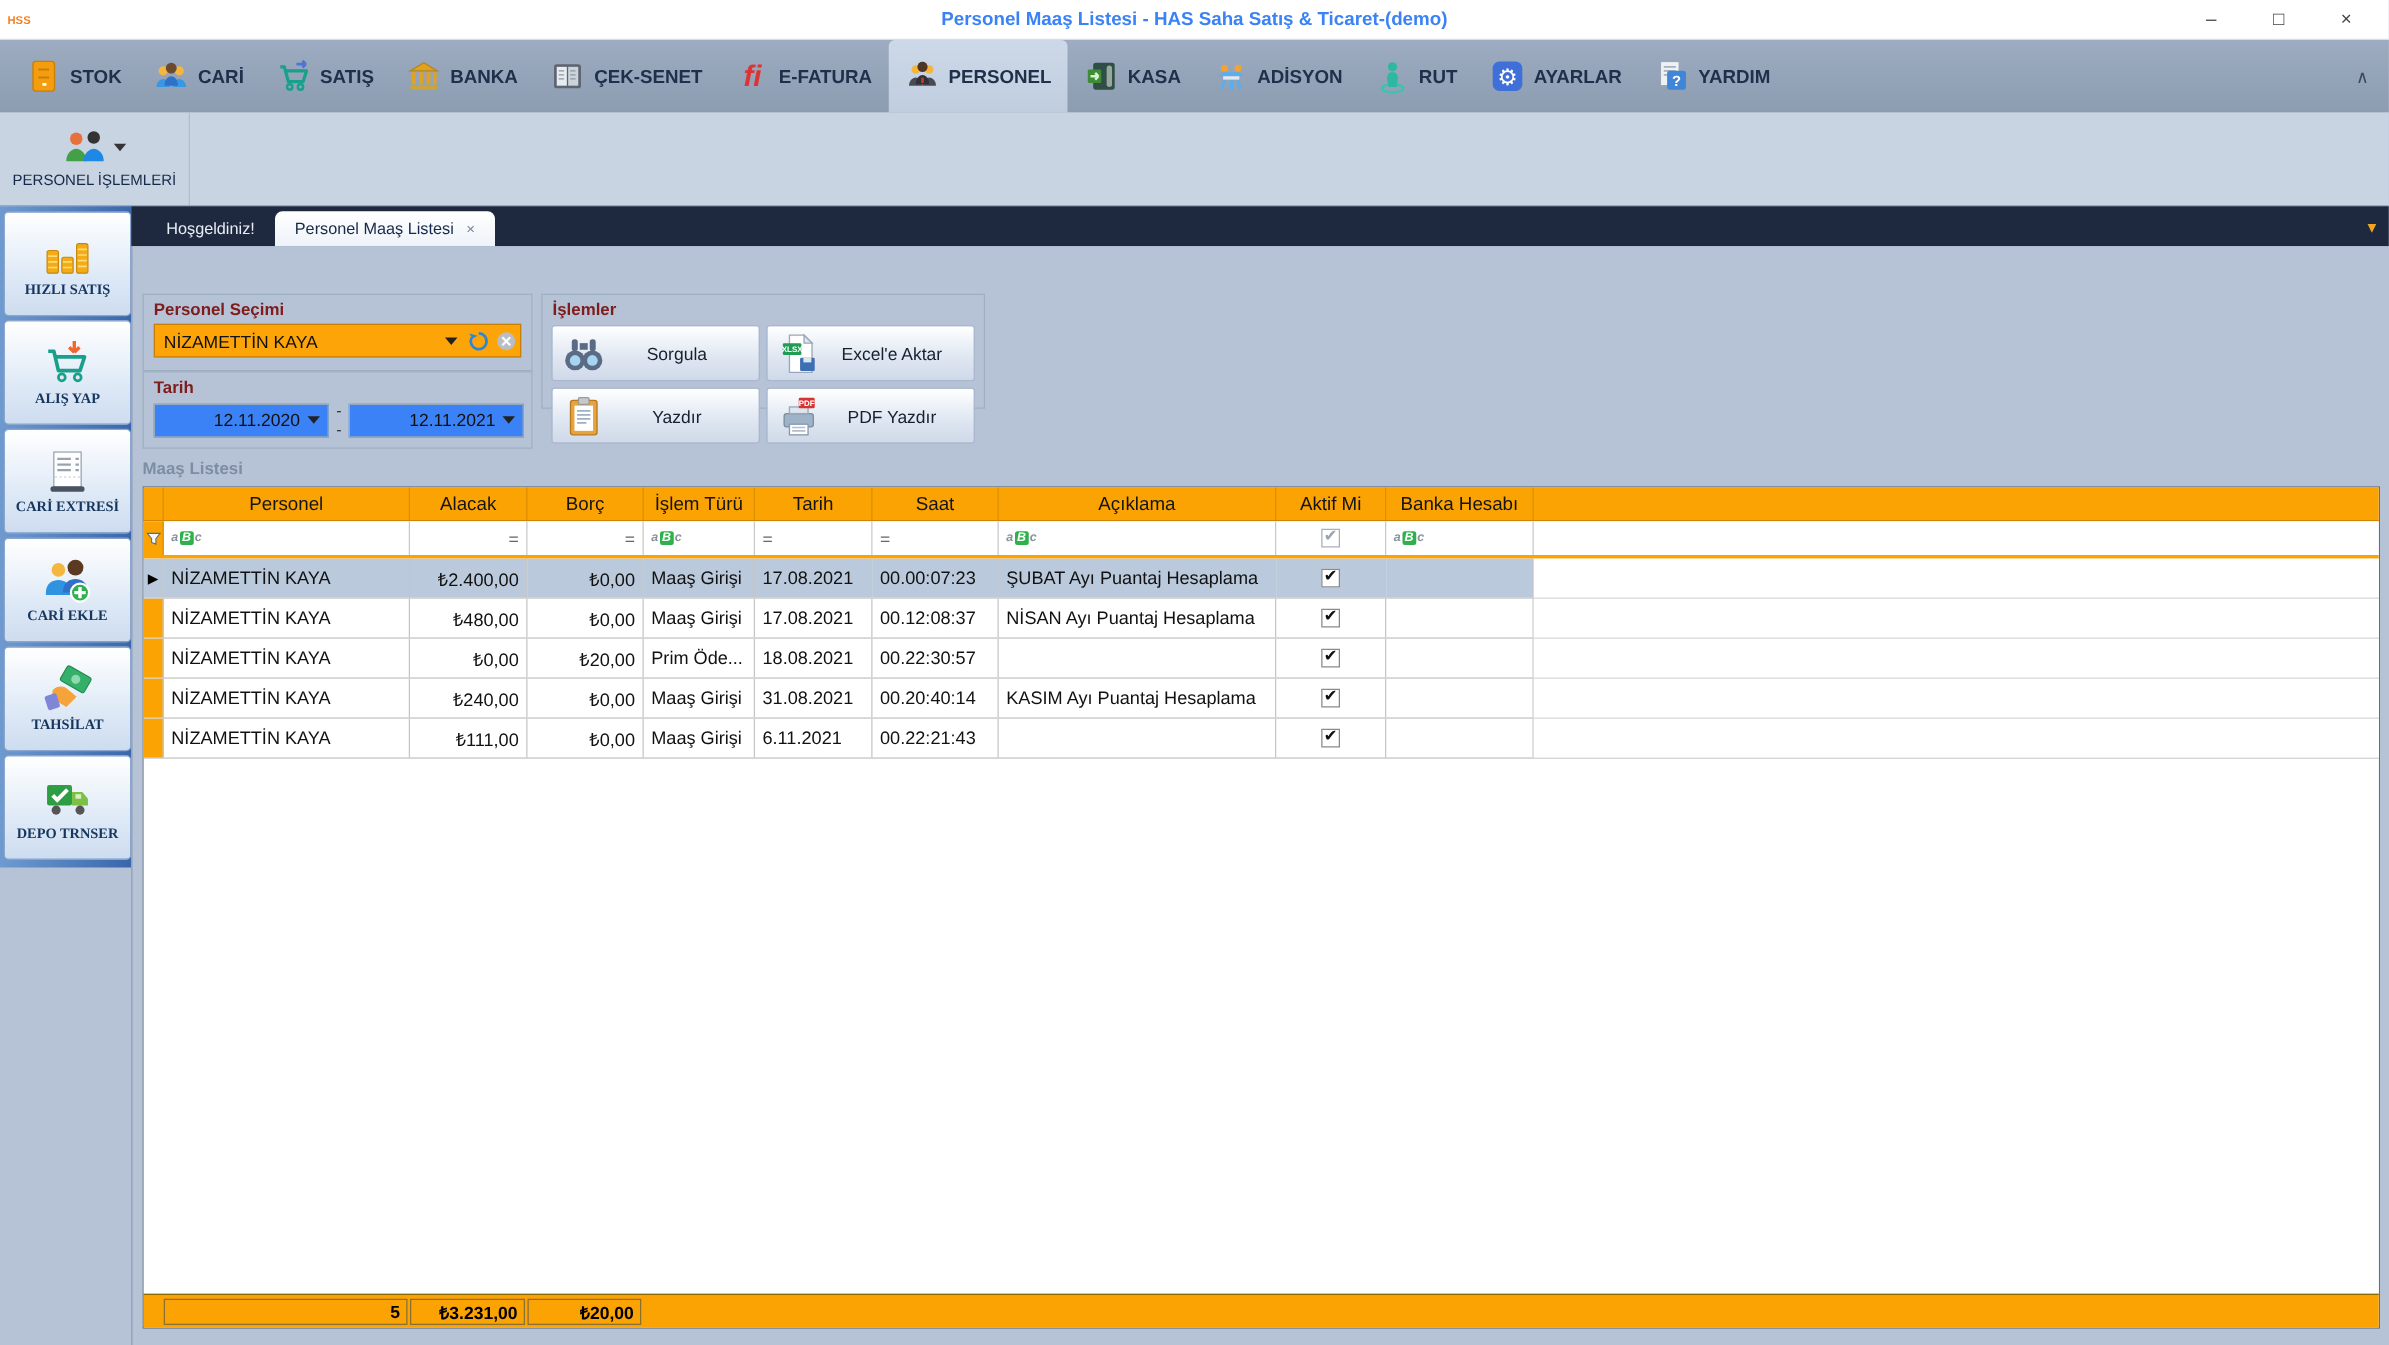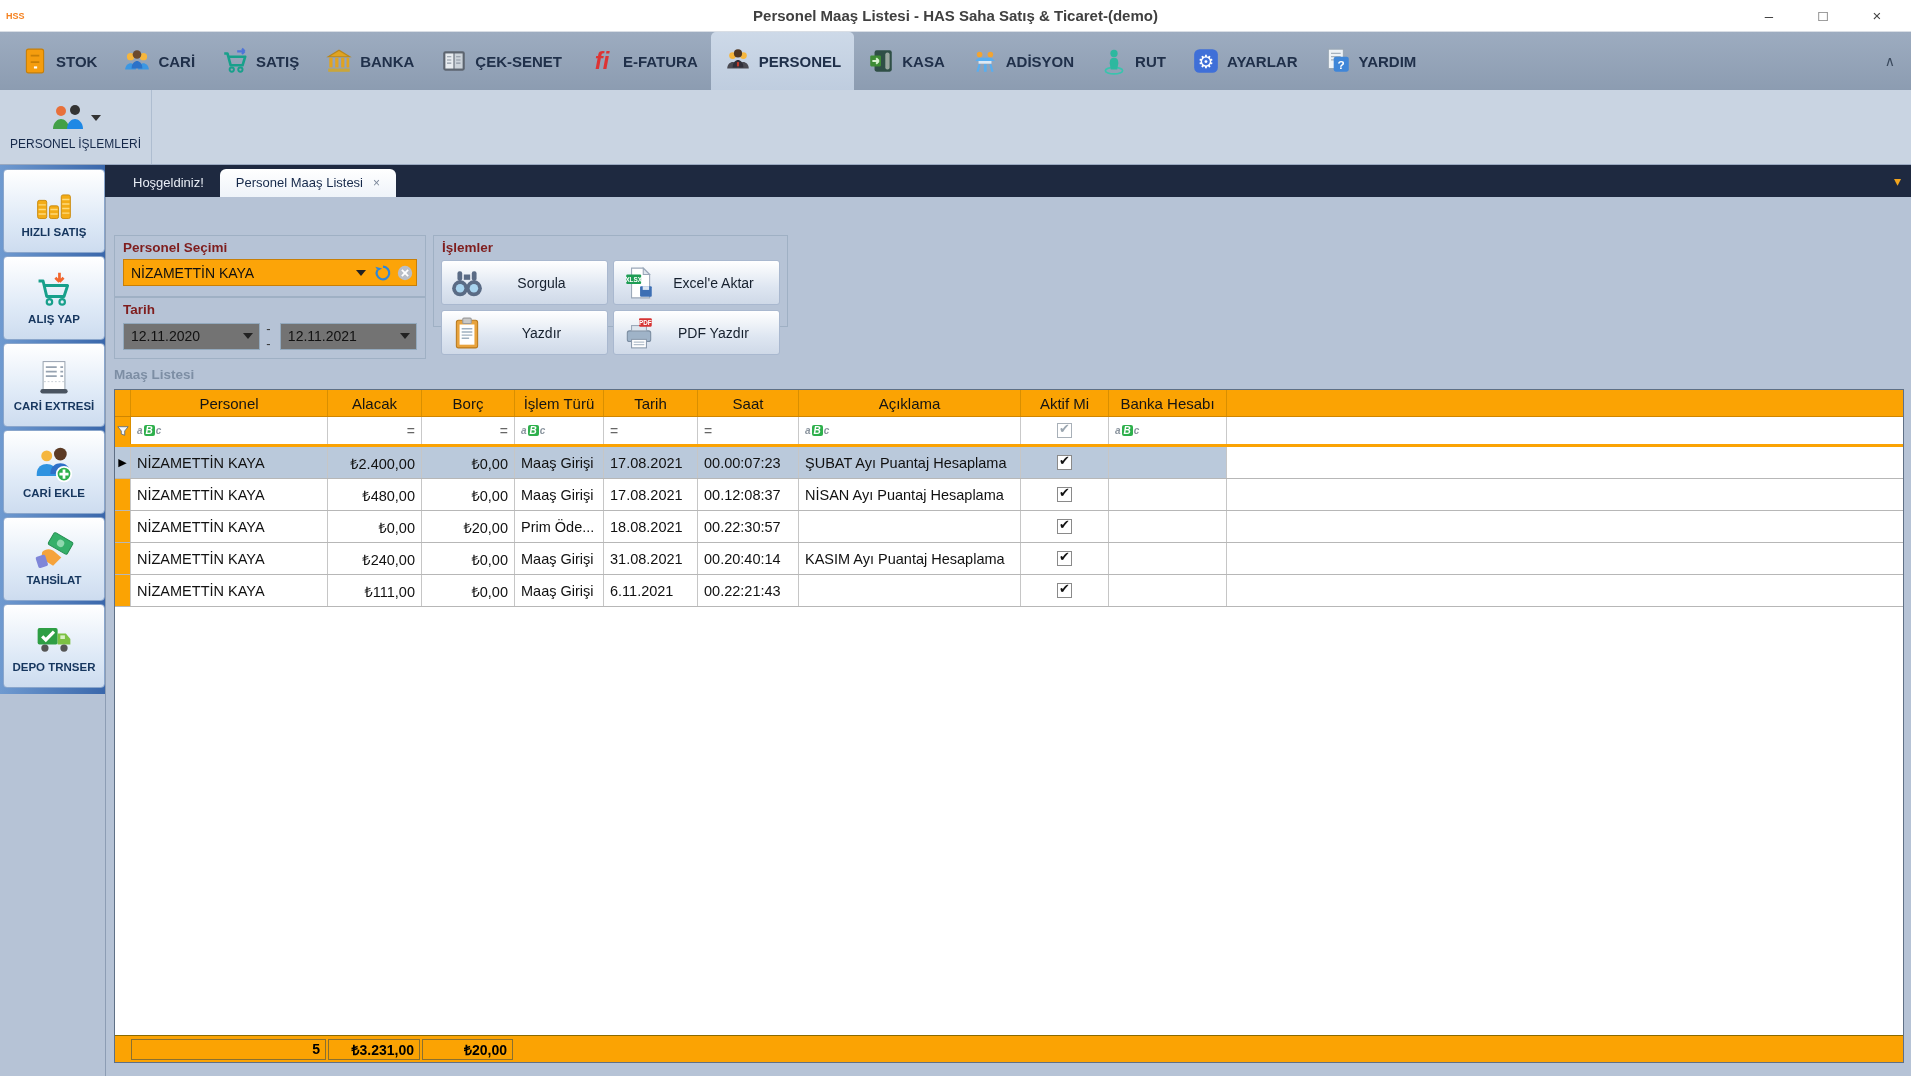--- a/index.html
+++ b/index.html
@@ -3,21 +3,21 @@
 <meta charset="utf-8">
 <style>
   * { box-sizing: border-box; margin: 0; padding: 0; }
   html,body { width:1911px; height:1076px; }
   body { font-family: "Liberation Sans", sans-serif; background:#b6c3d6; overflow:hidden; }
   .app { position:relative; width:1911px; height:1076px; background:#b6c3d6; }
 
   
   .titlebar { height:32px; background:#fff; border-bottom:1px solid #d9dee5; display:flex; align-items:center; position:relative; }
   .logo { margin-left:6px; font-size:9px; font-weight:bold; color:#f58220; letter-spacing:0; }
-  .title { position:absolute; left:0; right:0; text-align:center; font-size:15px; font-weight:bold; color:#404040; }
+  .title { position:absolute; left:0; right:0; text-align:center; font-size:15px; font-weight:bold; color:#3b82f6; }
   .wincontrols { margin-left:auto; display:flex; align-items:center; gap:34px; padding-right:24px; z-index:2; }
   .wc { font-size:15px; color:#444; width:20px; text-align:center; cursor:default; }
 
   
   .ribbon { height:58px; background:linear-gradient(180deg,#9dacc0,#8c9cb1); display:flex; align-items:stretch; padding-left:8px; }
   .rtab { display:flex; align-items:center; gap:7px; padding:0 13px; cursor:pointer; }
   .rtab .rlabel { font-size:15px; font-weight:bold; color:#20304a; white-space:nowrap; }
   .rtab.active { background:linear-gradient(180deg,#cdd9e8,#bfcddf); border-radius:5px 5px 0 0; }
   .ricon { width:28px; height:28px; display:inline-flex; }
   .ricon svg { width:28px; height:28px; }
@@ -29,21 +29,21 @@
   .rib-group .iconrow { display:flex; align-items:center; gap:5px; }
   .rib-group svg { width:36px; height:30px; }
   .caret-down { width:0; height:0; border-left:5px solid transparent; border-right:5px solid transparent; border-top:6px solid #333; display:inline-block; }
   .rib-group .glabel { font-size:12px; color:#16294a; white-space:nowrap; }
 
   
   .appbody { display:flex; height:911px; }
 
   
   .sidebar { width:105px; background:#b6c3d6; flex:0 0 105px; }
-  .sidebar-blue { background:linear-gradient(90deg,#6f9ad0,#3a67ab); padding:4px 0 6px 3px; display:flex; flex-direction:column; gap:3px; }
+  .sidebar-blue { background:linear-gradient(90deg,#6f9ad0,#3a67ab); padding:4px 0 6px 3px; display:flex; flex-direction:column; gap:3px;font-family:Liberation Serif, serif; }
   .side-btn { height:84px; background:linear-gradient(180deg,#ffffff,#dfeaf7 60%,#cddcef); border:1px solid #8aa6cc; border-radius:4px; display:flex; flex-direction:column; align-items:center; justify-content:center; gap:2px; cursor:pointer; }
   .side-btn svg { width:40px; height:40px; }
   .side-btn .slabel { font-size:11.5px; font-weight:bold; color:#16365e; white-space:nowrap; }
 
   
   .rightcol { flex:1; display:flex; flex-direction:column; min-width:0; }
 
   
   .tabstrip { height:32px; background:#1e2940; display:flex; align-items:flex-end; padding-left:12px; }
   .doc-tab { display:flex; align-items:center; gap:10px; padding:6px 16px 7px 16px; font-size:13px; color:#e8edf5; cursor:pointer; white-space:nowrap; }
@@ -61,21 +61,21 @@
   .gb-personel { left:8px; top:38px; width:312px; height:62px; }
   .combo-orange { margin:2px 8px; height:27px; background:#fca408; border:1px solid #c87f06; display:flex; align-items:center; cursor:pointer; }
   .combo-orange .cval { flex:1; padding-left:7px; font-size:14px; color:#111; white-space:nowrap; overflow:hidden; }
   .combo-btn { width:22px; display:flex; align-items:center; justify-content:center; align-self:stretch; }
   .tri-down { width:0; height:0; border-left:5px solid transparent; border-right:5px solid transparent; border-top:6px solid #222; }
   .mini-icon { width:18px; height:18px; margin:0 2px; cursor:pointer; flex:0 0 auto; }
 
   
   .gb-tarih { left:8px; top:100px; width:312px; height:62px; }
   .daterow { display:flex; align-items:center; gap:6px; margin:2px 8px; }
-  .date-combo { width:154px; height:27px; background:#737373; border:1px solid #93a9bd; display:flex; align-items:center; cursor:pointer; }
+  .date-combo { width:154px; height:27px; background:#3b82f6; border:1px solid #93a9bd; display:flex; align-items:center; cursor:pointer;padding-left:40px; }
   .date-combo .cval { flex:1; padding-left:7px; font-size:14px; color:#111; }
   .date-sep { font-size:13px; color:#333; }
 
   
   .gb-islemler { left:327px; top:38px; width:355px; height:92px; }
   .btngrid { display:grid; grid-template-columns:1fr 1fr; gap:5px; margin:3px 7px; }
   .act-btn { height:45px; background:linear-gradient(180deg,#ffffff,#dee6f1 60%,#cfd9e8); border:1px solid #a9b8cf; border-radius:3px; display:flex; align-items:center; cursor:pointer; }
   .act-btn svg { width:34px; height:34px; margin-left:8px; flex:0 0 auto; }
   .act-btn .blabel { flex:1; text-align:center; font-size:14px; color:#16202e; padding-right:8px; white-space:nowrap; }
 

